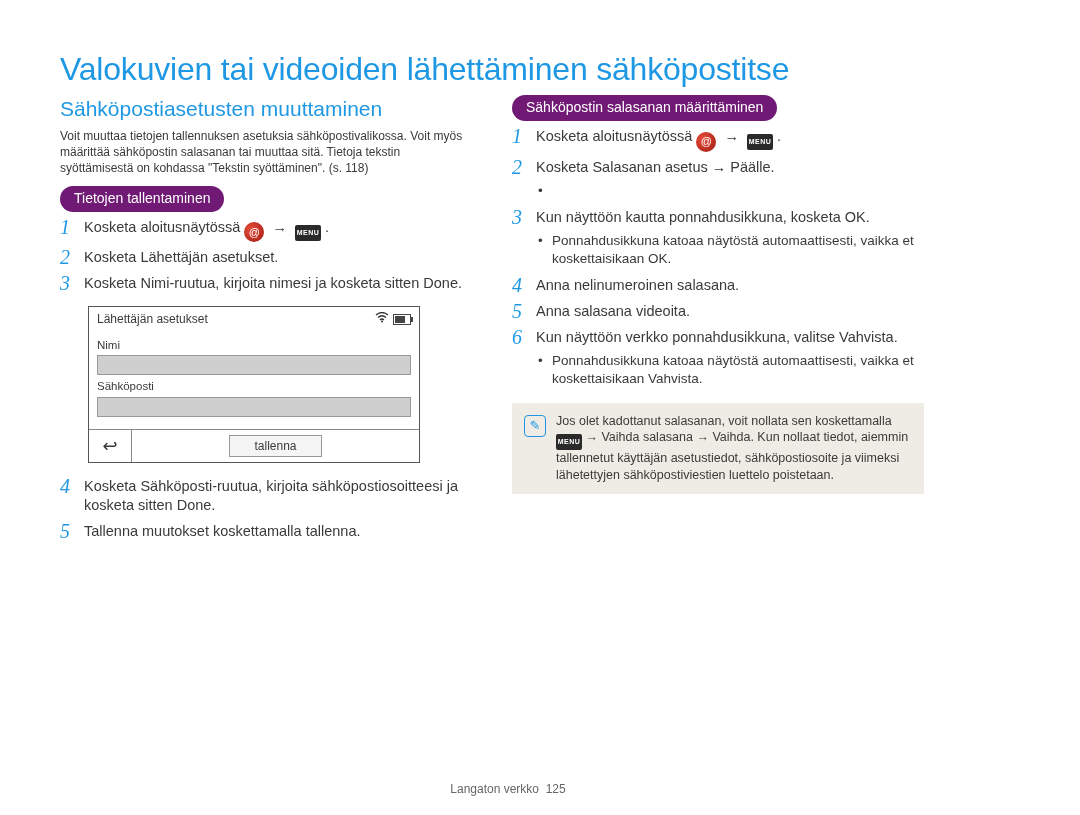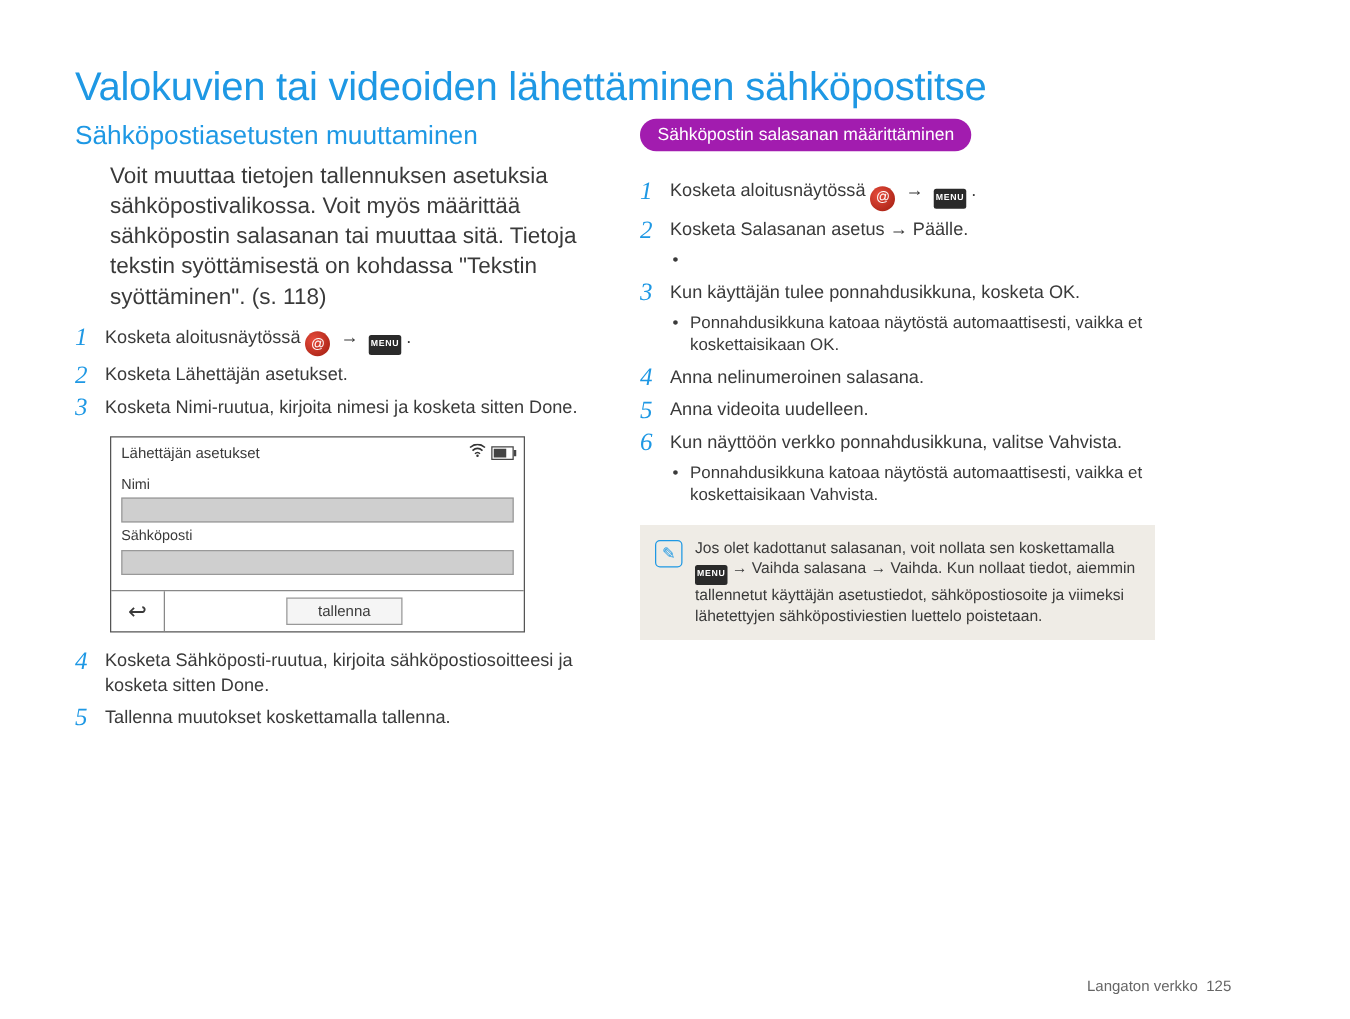--- a/index.html
+++ b/index.html
@@ -36,32 +36,31 @@
     flex: 1;
     min-width: 0;
   }
   h2.section {
     color: #1e98e4;
     font-size: 21px;
     font-weight: 400;
     margin: 0 0 4px 0;
   }
   .sub-intro {
-    font-size: 18px;
+    font-size: 12px;
     margin-bottom: 10px;
-    margin-left: 28px;
   }
   .pill {
     display: inline-block;
-    background: #a21caf;
+    background: #701a75;
     color: #fff;
     border-radius: 14px;
     padding: 3px 14px 4px 14px;
     font-size: 14px;
-    margin-bottom: 17px;
+    margin-bottom: 0;
   }
   .step-row {
     display: flex;
     align-items: flex-start;
     margin: 4px 0;
   }
   .step-num {
     color: #1e98e4;
     font-size: 20px;
     font-style: italic;
@@ -214,40 +213,41 @@
     color: #1e98e4;
     display: flex;
     align-items: center;
     justify-content: center;
     font-size: 13px;
     margin-top: 2px;
   }
   .footer {
     position: absolute;
     bottom: 18px;
-    left: 1px;
+    left: 16px;
     width: 100%;
-    text-align: right;
+    text-align: center;
     font-size: 12px;
     color: #666;
   }
 </style>
 </head>
 <body>
 
 <div class="page">
 
   <h1 class="title">Valokuvien tai videoiden lähettäminen sähköpostitse</h1>
 
   <div class="columns">
 
     <div class="col">
       <h2 class="section">Sähköpostiasetusten muuttaminen</h2>
       <div class="sub-intro">Voit muuttaa tietojen tallennuksen asetuksia sähköpostivalikossa. Voit myös määrittää sähköpostin salasanan tai muuttaa sitä. Tietoja tekstin syöttämisestä on kohdassa "Tekstin syöttäminen". (s. 118)</div>
 
+      <span class="pill">Tietojen tallentaminen</span>
 
       <div class="step-row">
         <div class="step-num">1</div>
         <div class="step-text">
           <span>Kosketa aloitusnäytössä </span>
           <span class="icon-email">@</span>
           <span class="arrow">→</span>
           <span class="icon-menu">MENU</span>
           <span>.</span>
         </div>
@@ -334,38 +334,38 @@
           <span>Kosketa </span><span class="bold">Salasanan asetus</span><span> → </span><span class="bold">Päälle</span><span>.</span>
         </div>
       </div>
       <div class="bullet-row">
         <div class="bullet-dot">•</div>
       </div>
 
       <div class="step-row">
         <div class="step-num">3</div>
         <div class="step-text">
-          <span>Kun käyttäjän tulee ponnahdusikkuna, kosketa </span><span class="bold">OK</span><span>.</span>
+          <span>Kun näyttöön kautta ponnahdusikkuna, kosketa </span><span class="bold">OK</span><span>.</span>
         </div>
       </div>
       <div class="bullet-row">
         <div class="bullet-dot">•</div>
         <div>
           <span>Ponnahdusikkuna katoaa näytöstä automaattisesti, vaikka et koskettaisikaan </span><span class="bold">OK</span><span>.</span>
         </div>
       </div>
 
       <div class="step-row">
         <div class="step-num">4</div>
         <div class="step-text">Anna nelinumeroinen salasana.</div>
       </div>
 
       <div class="step-row">
         <div class="step-num">5</div>
-        <div class="step-text">Anna videoita uudelleen.</div>
+        <div class="step-text">Anna salasana videoita.</div>
       </div>
 
       <div class="step-row">
         <div class="step-num">6</div>
         <div class="step-text">
           <span>Kun näyttöön verkko ponnahdusikkuna, valitse </span><span class="bold">Vahvista</span><span>.</span>
         </div>
       </div>
       <div class="bullet-row">
         <div class="bullet-dot">•</div>

